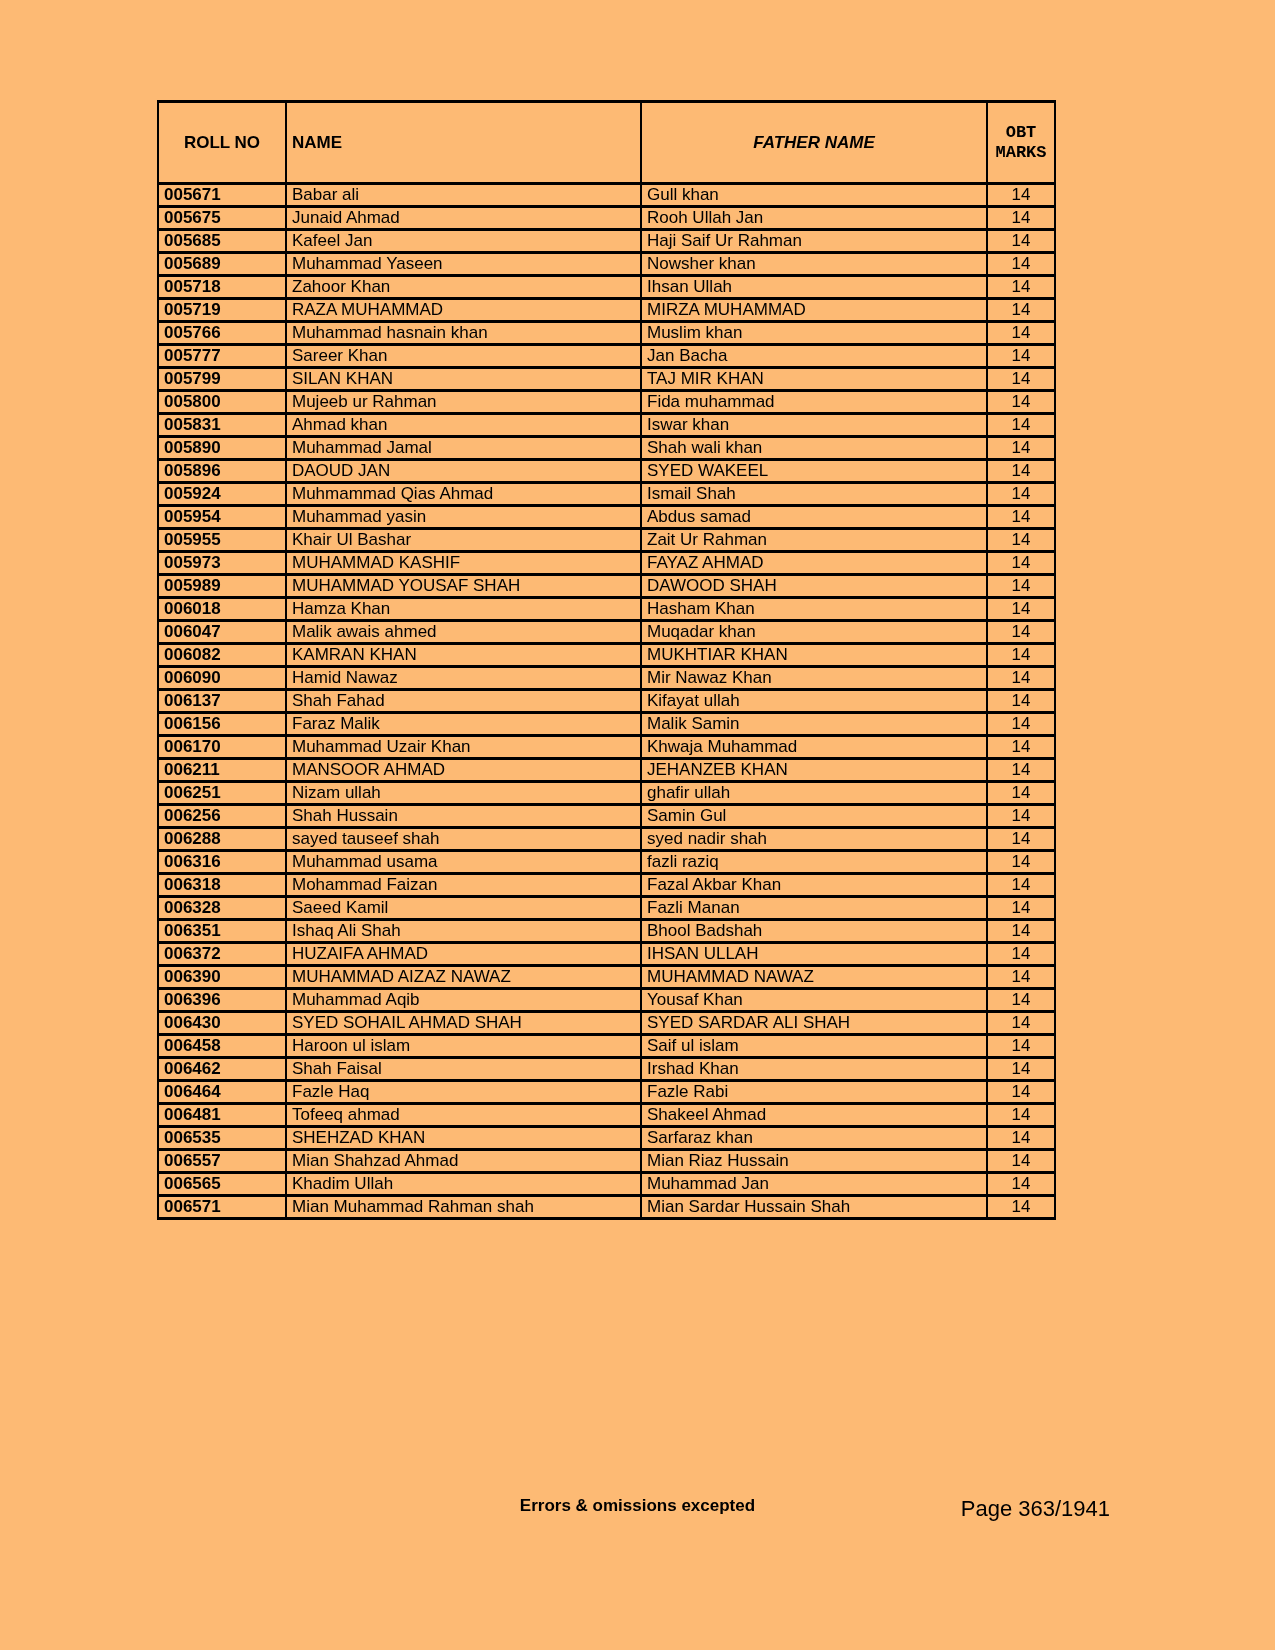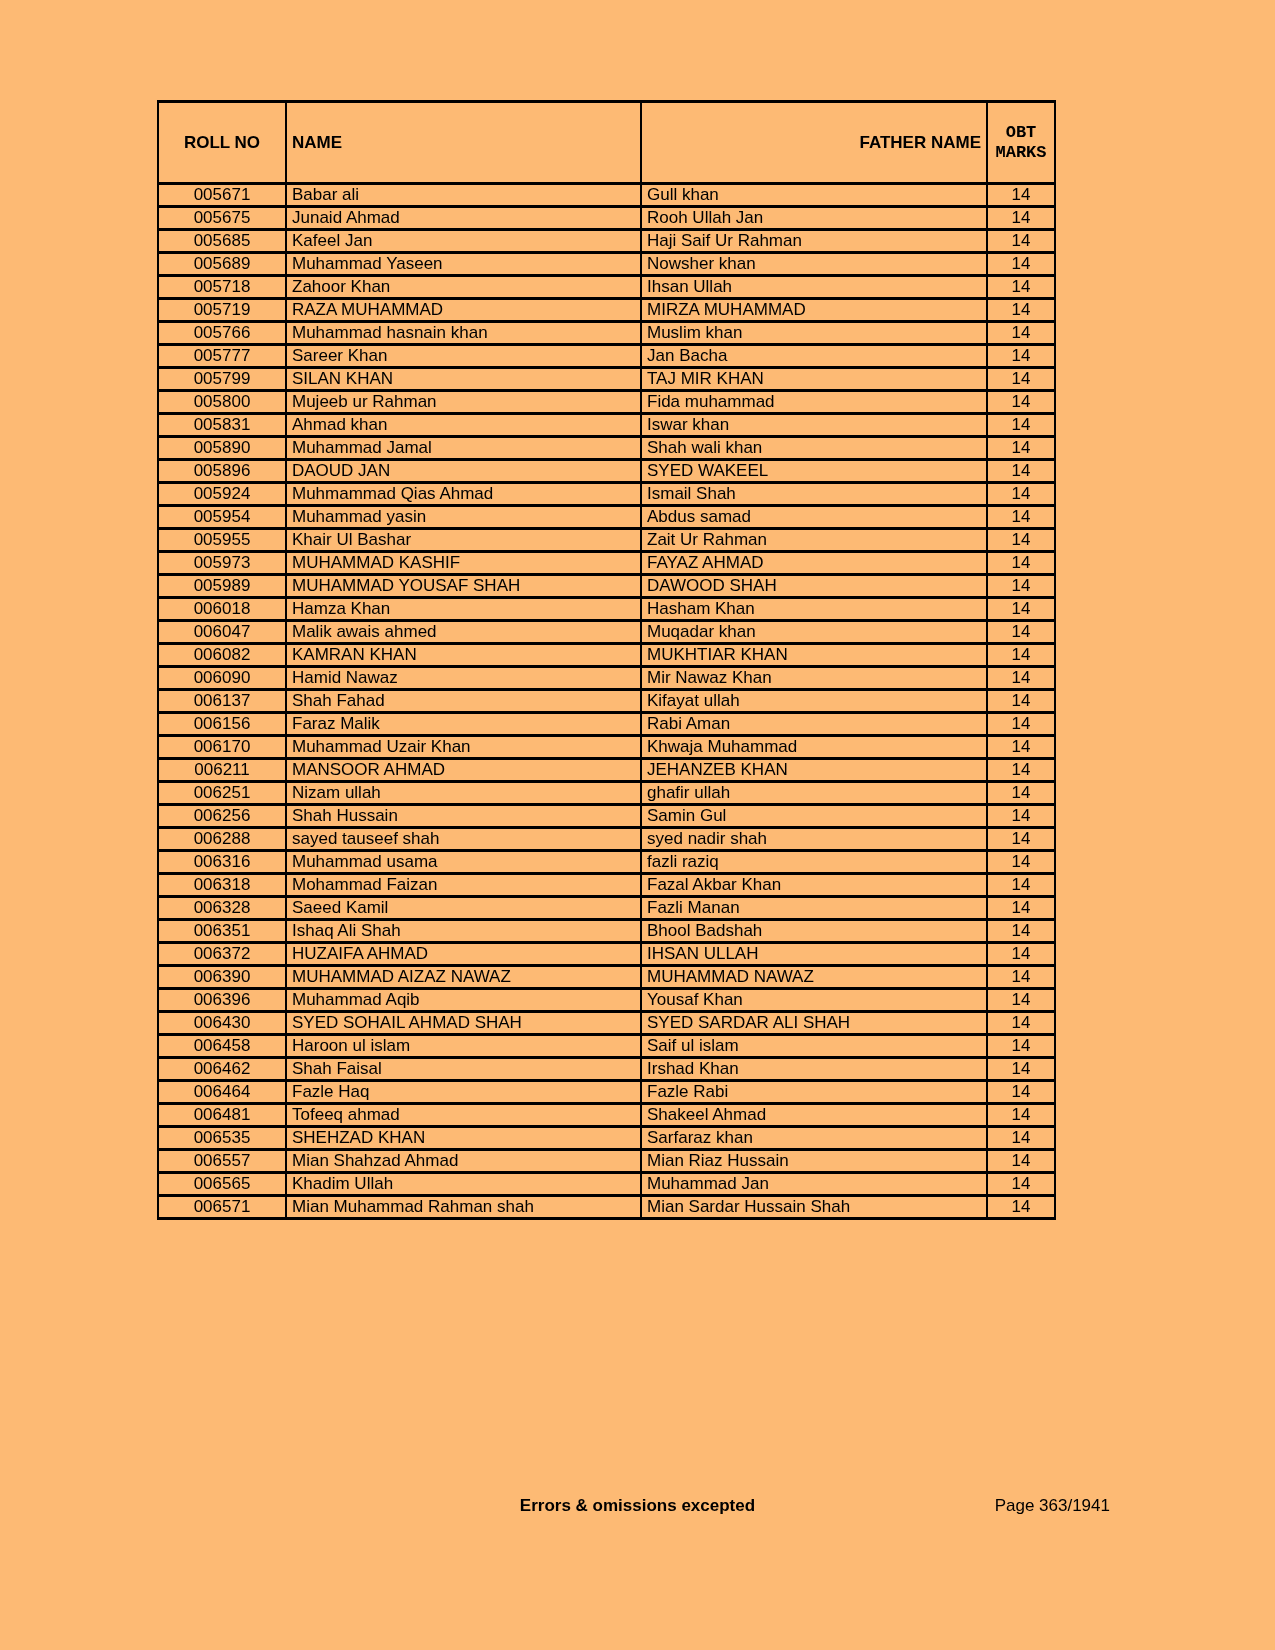--- a/index.html
+++ b/index.html
@@ -36,29 +36,28 @@
     white-space: nowrap;
   }
   table.results th {
     height: 82px;
     font-weight: bold;
     vertical-align: middle;
     white-space: normal;
   }
   th.col-roll   { text-align: center; }
   th.col-name   { text-align: left; }
-  th.col-father { text-align: right; }
+  th.col-father { text-align: center; font-style: italic; }
   th.col-marks  { text-align: center; line-height: 1.35; font-family: Liberation Mono, monospace; }
   table.results td {
     height: 23px;
     vertical-align: middle;
   }
   table.results td:nth-child(1) {
-    font-weight: normal;
-    text-align: center;
+    font-weight: bold;
     margin-top: 17px;
   }
   table.results td:nth-child(2),
   table.results td:nth-child(3) {
     text-align: left;
   }
   table.results td:nth-child(4) {
     text-align: center;
   }
   .footer-note {
@@ -67,21 +66,21 @@
     left: 0;
     width: 1275px;
     text-align: center;
     font-size: 17px;
     font-weight: bold;
   }
   .page-indicator {
     position: absolute;
     top: 1496px;
     right: 165px;
-    font-size: 17px;
+    font-size: 22px;
     font-weight: normal;
   }
 </style>
 </head>
 <body>
 
 <div class="page">
 
   <table class="results">
     <colgroup>
@@ -233,21 +232,21 @@
         </tr>
         <tr>
           <td>006137</td>
           <td>Shah Fahad</td>
           <td>Kifayat ullah</td>
           <td>14</td>
         </tr>
         <tr>
           <td>006156</td>
           <td>Faraz Malik</td>
-          <td>Rabi Aman</td>
+          <td>Malik Samin</td>
           <td>14</td>
         </tr>
         <tr>
           <td>006170</td>
           <td>Muhammad Uzair Khan</td>
           <td>Khwaja Muhammad</td>
           <td>14</td>
         </tr>
         <tr>
           <td>006211</td>

